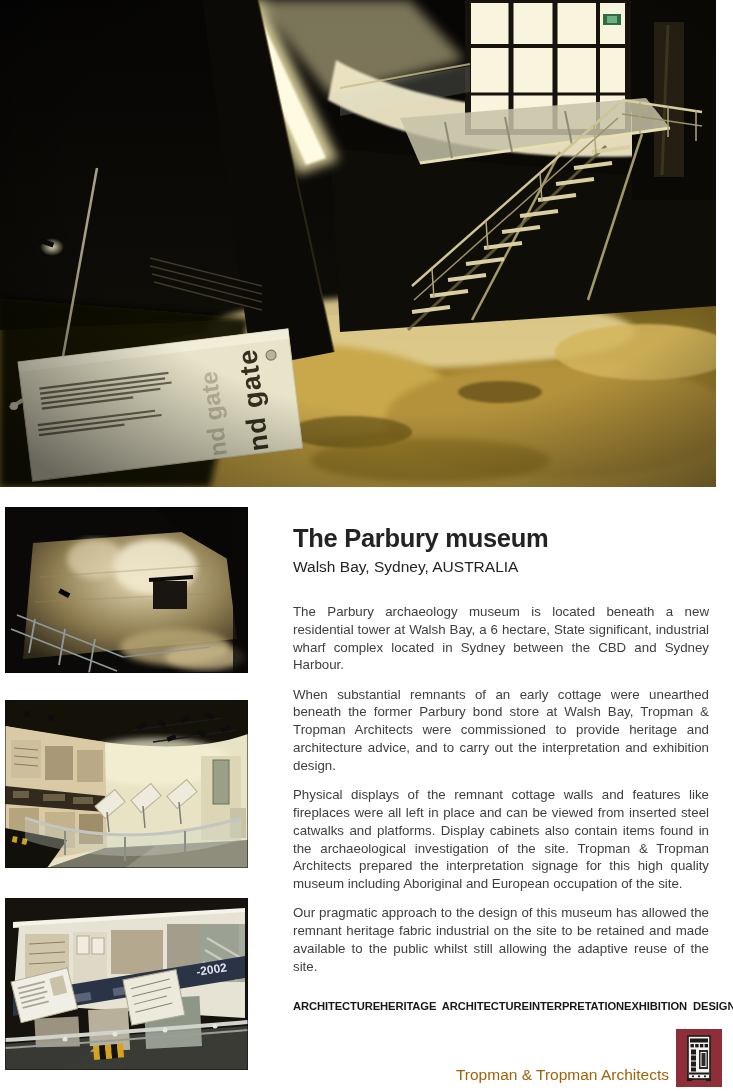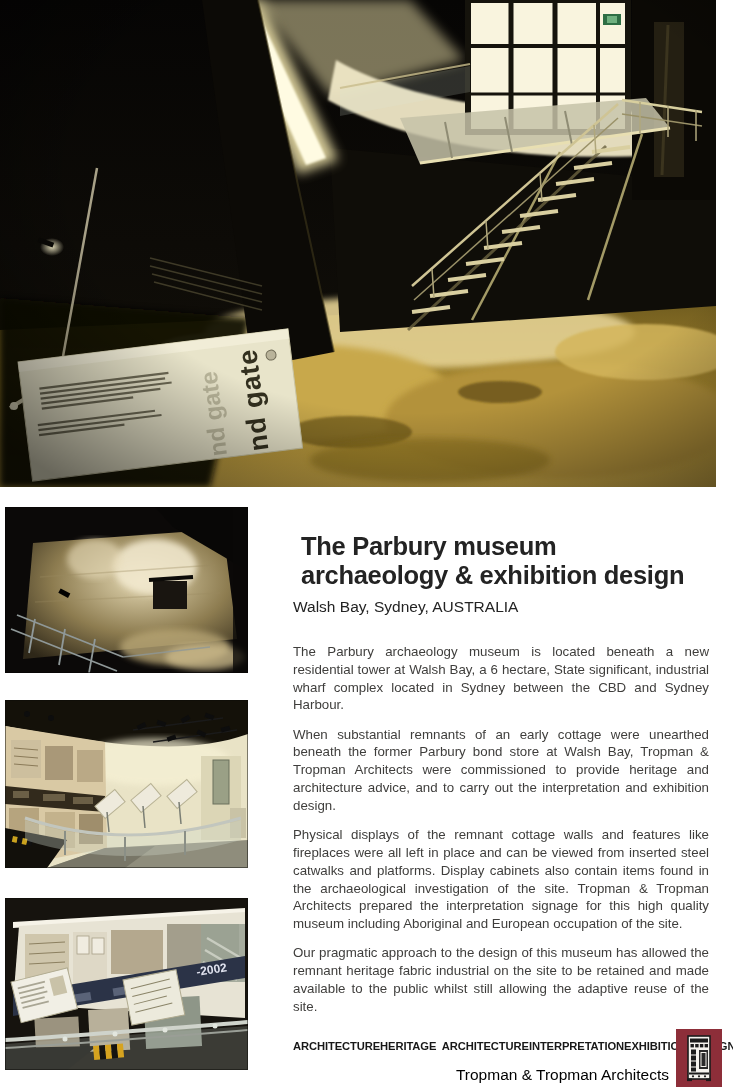--- a/index.html
+++ b/index.html
@@ -9,33 +9,33 @@
   }
   
   .hero{position:absolute;left:0;top:0;width:716px;height:487px;background:#0b0906;}
   .thumb{position:absolute;left:5px;width:243px;background:#0c0a08;}
   .thumb1{top:507px;height:166px;}
   .thumb2{top:700px;height:168px;}
   .thumb3{top:898px;height:172px;}
   .hero svg,.thumb svg{display:block;}
   
   .col{position:absolute;left:293px;top:524px;width:416px;}
-  .title{margin:8px;font-size:25.5px;line-height:29px;font-weight:bold;
+  .title{margin:0;font-size:25.5px;line-height:29px;font-weight:bold;
          letter-spacing:-0.3px;color:#232323;}
   .title span{display:block;}
   .location{margin:5px 0 0 0;font-size:15.5px;font-weight:normal;color:#232323;}
   .body-copy{margin-top:27px;}
   .body-copy p{font-size:13.3px;line-height:17.8px;text-align:justify;
                color:#3f3e3c;margin:0 0 11.5px 0;}
   .tags-row{margin-top:24px;display:flex;justify-content:space-between;width:402px;
             font-weight:bold;font-size:11.2px;color:#181818;letter-spacing:-0.1px;
             word-spacing:3px;white-space:nowrap;}
   
   .footer{position:absolute;right:11px;bottom:5px;display:flex;align-items:flex-end;}
-  .company{font-size:15.5px;color:#000000;margin:0 7px 3px 0;white-space:nowrap;}
+  .company{font-size:15.5px;color:#a16207;margin:0 7px 3px 0;white-space:nowrap;}
   .logo{width:46px;height:58px;display:block;}
 </style>
 </head>
 <body>
 
 <div class="page">
 
   <div class="hero">
     <svg width="716" height="487" viewBox="0 0 716 487">
       <defs>
@@ -361,21 +361,20 @@
           <rect x="18" y="0" width="6" height="14" fill="#151310"></rect>
         <rect x="24" y="0" width="6" height="14" fill="#d6a31f"></rect>
       </g>
       <rect width="243" height="172" fill="none" stroke="#0c0b08" stroke-width="2" opacity="0.5"></rect>
     </svg>
   </div>
 
   <div class="col">
     <h1 class="title">
       <span>The Parbury museum</span>
-      <span>archaeology &amp; exhibition design</span>
     </h1>
     <p class="location">Walsh Bay, Sydney, AUSTRALIA</p>
     <div class="body-copy">
       <p>The Parbury archaeology museum is located beneath a new residential tower at Walsh Bay, a 6 hectare, State significant, industrial wharf complex located in Sydney between the CBD and Sydney Harbour.</p>
       <p>When substantial remnants of an early cottage were unearthed beneath the former Parbury bond store at Walsh Bay, Tropman &amp; Tropman Architects were commissioned to provide heritage and architecture advice, and to carry out the interpretation and exhibition design.</p>
       <p>Physical displays of the remnant cottage walls and features like fireplaces were all left in place and can be viewed from inserted steel catwalks and platforms.  Display cabinets also contain items found in the archaeological investigation of the site.  Tropman &amp; Tropman Architects prepared the interpretation signage for this high quality museum including Aboriginal and European occupation of the site.</p>
       <p>Our pragmatic approach to the design of this museum has allowed the remnant heritage fabric industrial on the site to be retained and made available to the public whilst still allowing the adaptive reuse of the site.</p>
     </div>
     <div class="tags-row">
       <span>ARCHITECTURE</span>

